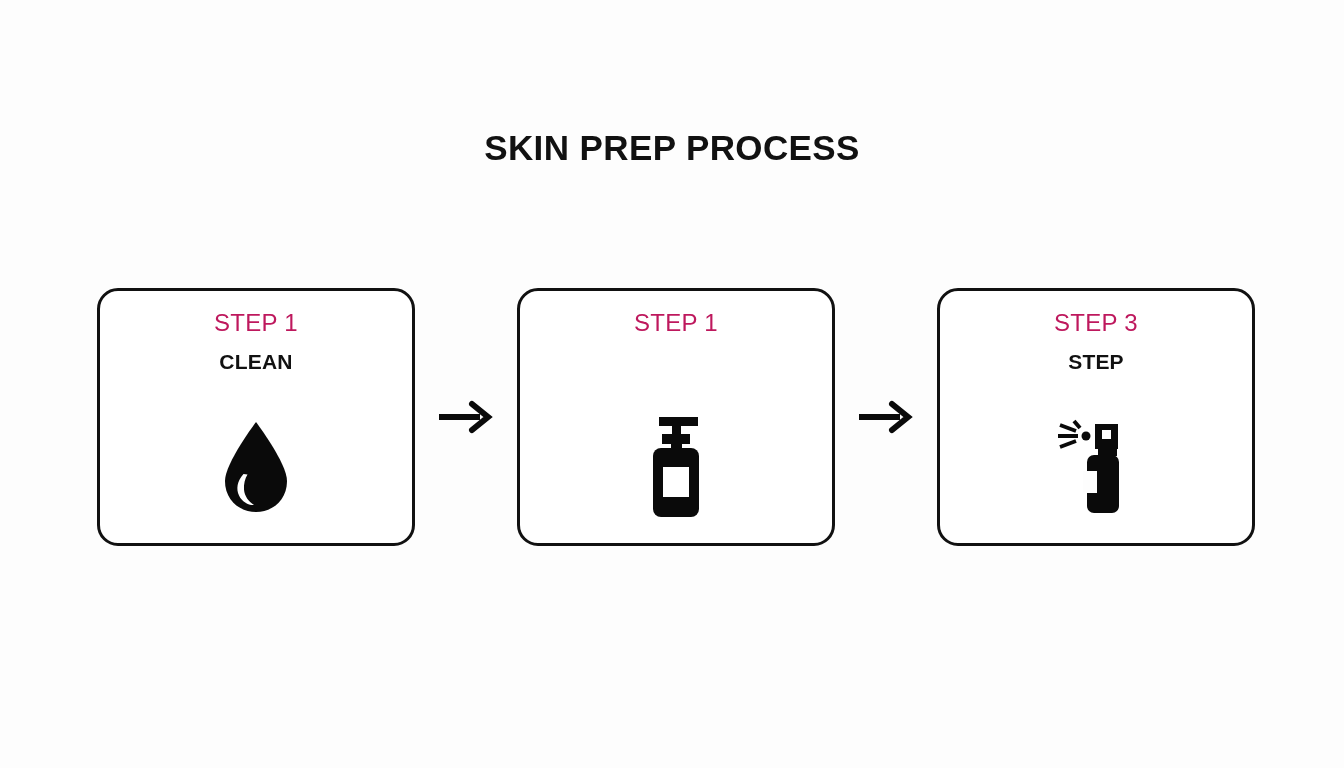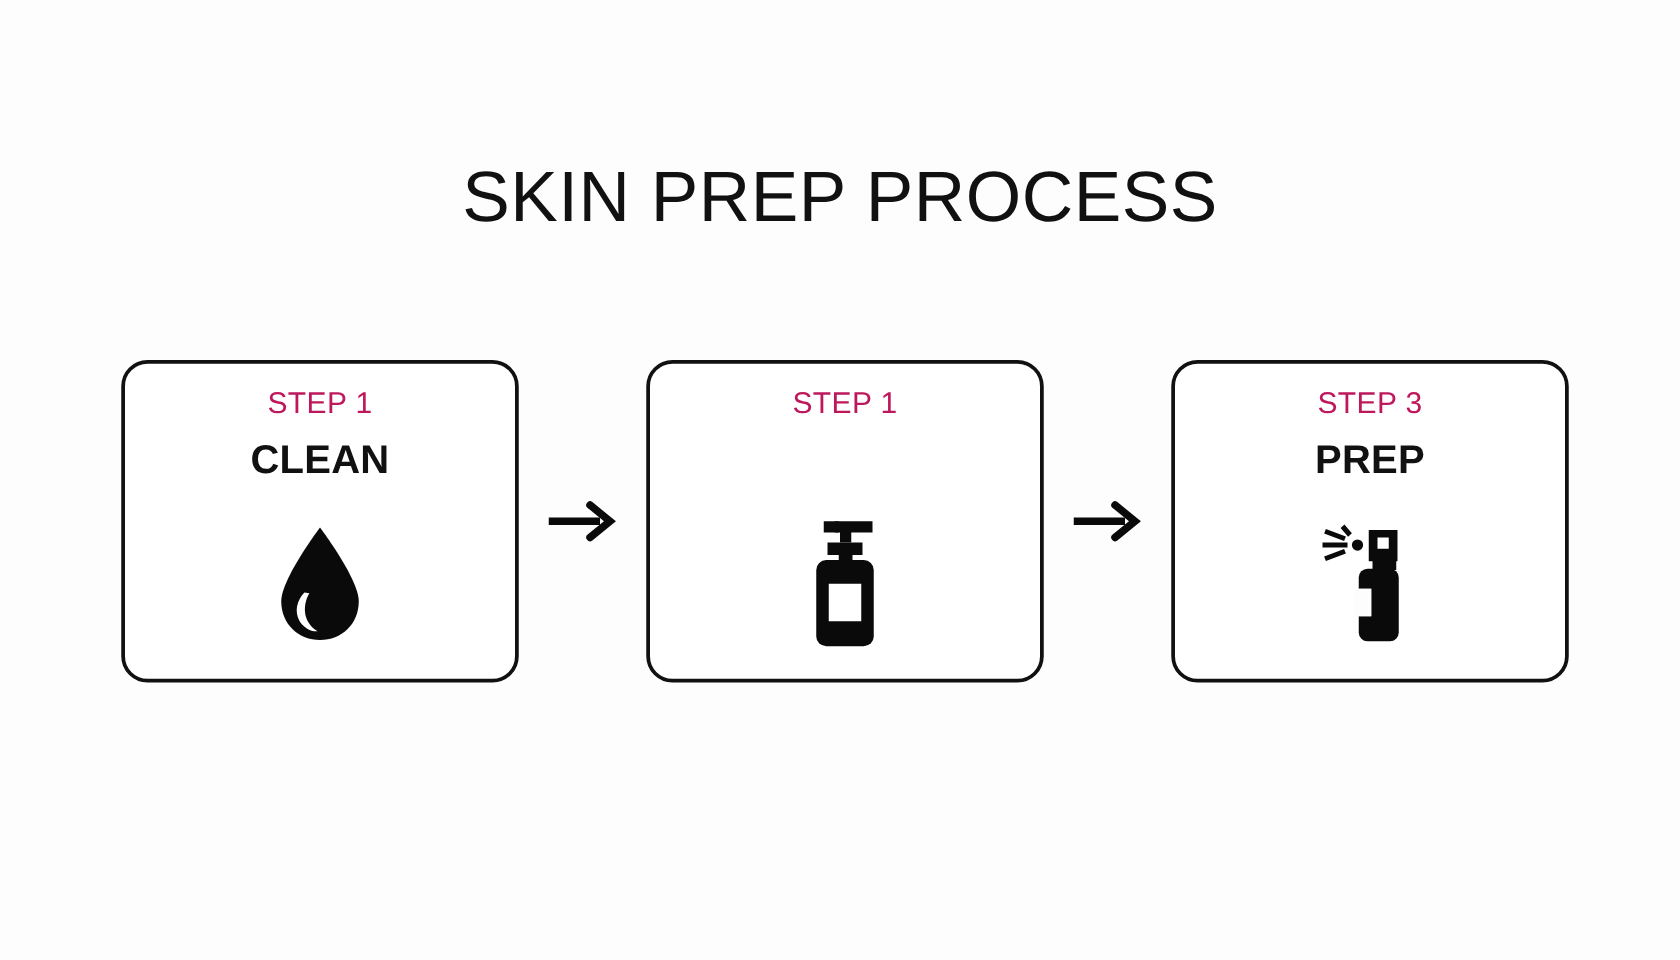--- a/index.html
+++ b/index.html
@@ -24,22 +24,22 @@
     height: 768px;
   }
 
   
   .page-title {
     position: absolute;
     left: 0;
     top: 130px;
     width: 1344px;
     text-align: center;
-    font-size: 57px;
-    font-weight: normal;
+    font-size: 35px;
+    font-weight: bold;
     letter-spacing: 0.4px;
     line-height: 1.0;
     color: #111111;
     white-space: nowrap;
   }
 
   
   .flow-row {
     position: absolute;
     left: 97px;
@@ -69,21 +69,21 @@
   .step-eyebrow {
     font-size: 24px;
     font-weight: normal;
     letter-spacing: 0.3px;
     line-height: 1.1;
     color: #be185d;
     margin: 0;
   }
 
   .step-label {
-    font-size: 32px;
+    font-size: 21px;
     font-weight: bold;
     letter-spacing: 0.2px;
     line-height: 1.1;
     color: #111111;
     margin: 14px 0 0 0;
     white-space: nowrap;
   }
 
   .step-icon {
     position: absolute;
@@ -170,21 +170,21 @@
 
     <div class="flow-arrow">
       <svg width="60" height="34" viewBox="0 0 60 34" aria-hidden="true">
         <line x1="3" y1="17" x2="44" y2="17" stroke="#0a0a0a" stroke-width="6" stroke-linecap="butt"></line>
         <polyline points="36,4 52,17 36,30" fill="none" stroke="#0a0a0a" stroke-width="6" stroke-linecap="round" stroke-linejoin="miter"></polyline>
       </svg>
     </div>
 
     <div class="step-card">
       <div class="step-eyebrow">STEP 3</div>
-      <div class="step-label">PREP</div>
+      <div class="step-label">STEP</div>
       <div class="step-icon">
         <svg width="78" height="96" viewBox="0 0 78 96" aria-hidden="true">
 
           <line x1="3" y1="6" x2="19" y2="12" stroke="#0a0a0a" stroke-width="4"></line>
           <line x1="1" y1="17" x2="21" y2="17" stroke="#0a0a0a" stroke-width="4"></line>
           <line x1="3" y1="28" x2="19" y2="22" stroke="#0a0a0a" stroke-width="4"></line>
           <line x1="17" y1="2" x2="23" y2="9" stroke="#0a0a0a" stroke-width="4"></line>
 
           <circle cx="29" cy="17" r="4.5" fill="#0a0a0a"></circle>
 

